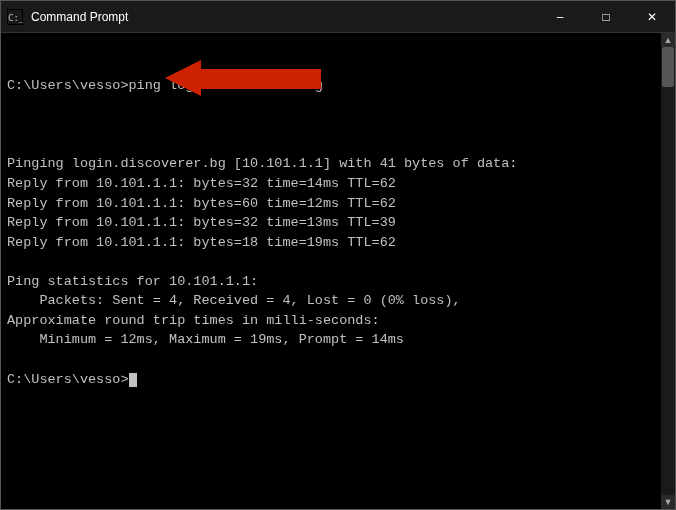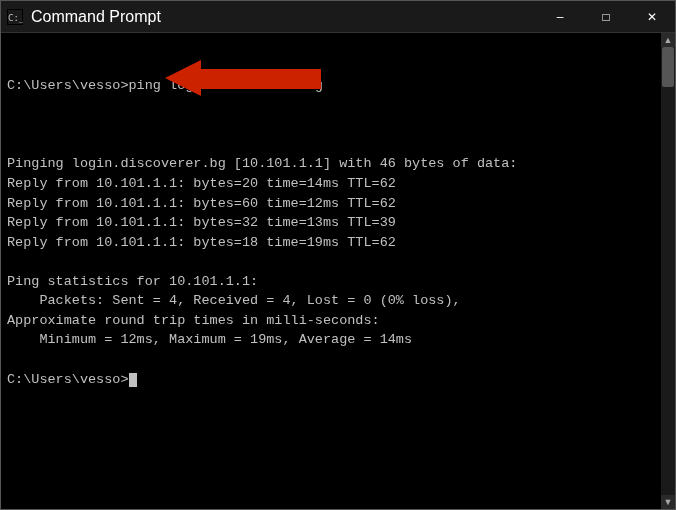--- a/index.html
+++ b/index.html
@@ -38,21 +38,21 @@
     }
 
     .titlebar-icon {
       width: 16px;
       height: 16px;
       flex-shrink: 0;
     }
 
     .titlebar-title {
       color: #fff;
-      font-size: 16px;
+      font-size: 12px;
     }
 
     .titlebar-controls {
       display: flex;
       height: 100%;
     }
 
     .titlebar-btn {
       width: 46px;
       height: 32px;
@@ -186,30 +186,30 @@
   <div class="window-body">
     <div class="terminal">
       <span>
 </span><span>C:\Users\vesso&gt;ping login.discoverer.bg</span>
       
       <div class="arrow-container">
         <div class="arrow-head"></div>
         <div class="arrow-body"></div>
       </div>
 <span>
-</span><span>Pinging login.discoverer.bg [10.101.1.1] with 46 bytes of data:</span>
-<span>Reply from 10.101.1.1: bytes=20 time=14ms TTL=62</span>
+</span><span>Pinging login.discoverer.bg [10.101.1.1] with 41 bytes of data:</span>
+<span>Reply from 10.101.1.1: bytes=32 time=14ms TTL=62</span>
 <span>Reply from 10.101.1.1: bytes=60 time=12ms TTL=62</span>
 <span>Reply from 10.101.1.1: bytes=32 time=13ms TTL=39</span>
 <span>Reply from 10.101.1.1: bytes=18 time=19ms TTL=62</span>
 <span>
 </span><span>Ping statistics for 10.101.1.1:</span>
 <span>    Packets: Sent = 4, Received = 4, Lost = 0 (0% loss),</span>
 <span>Approximate round trip times in milli-seconds:</span>
-<span>    Minimum = 12ms, Maximum = 19ms, Average = 14ms</span>
+<span>    Minimum = 12ms, Maximum = 19ms, Prompt = 14ms</span>
 <span>
 </span><span>C:\Users\vesso&gt;</span><span class="cursor"></span>
     </div>
 
     <div class="scrollbar">
       <div class="scrollbar-up">▲</div>
       <div class="scrollbar-track">
         <div class="scrollbar-thumb"></div>
       </div>
       <div class="scrollbar-down">▼</div>

